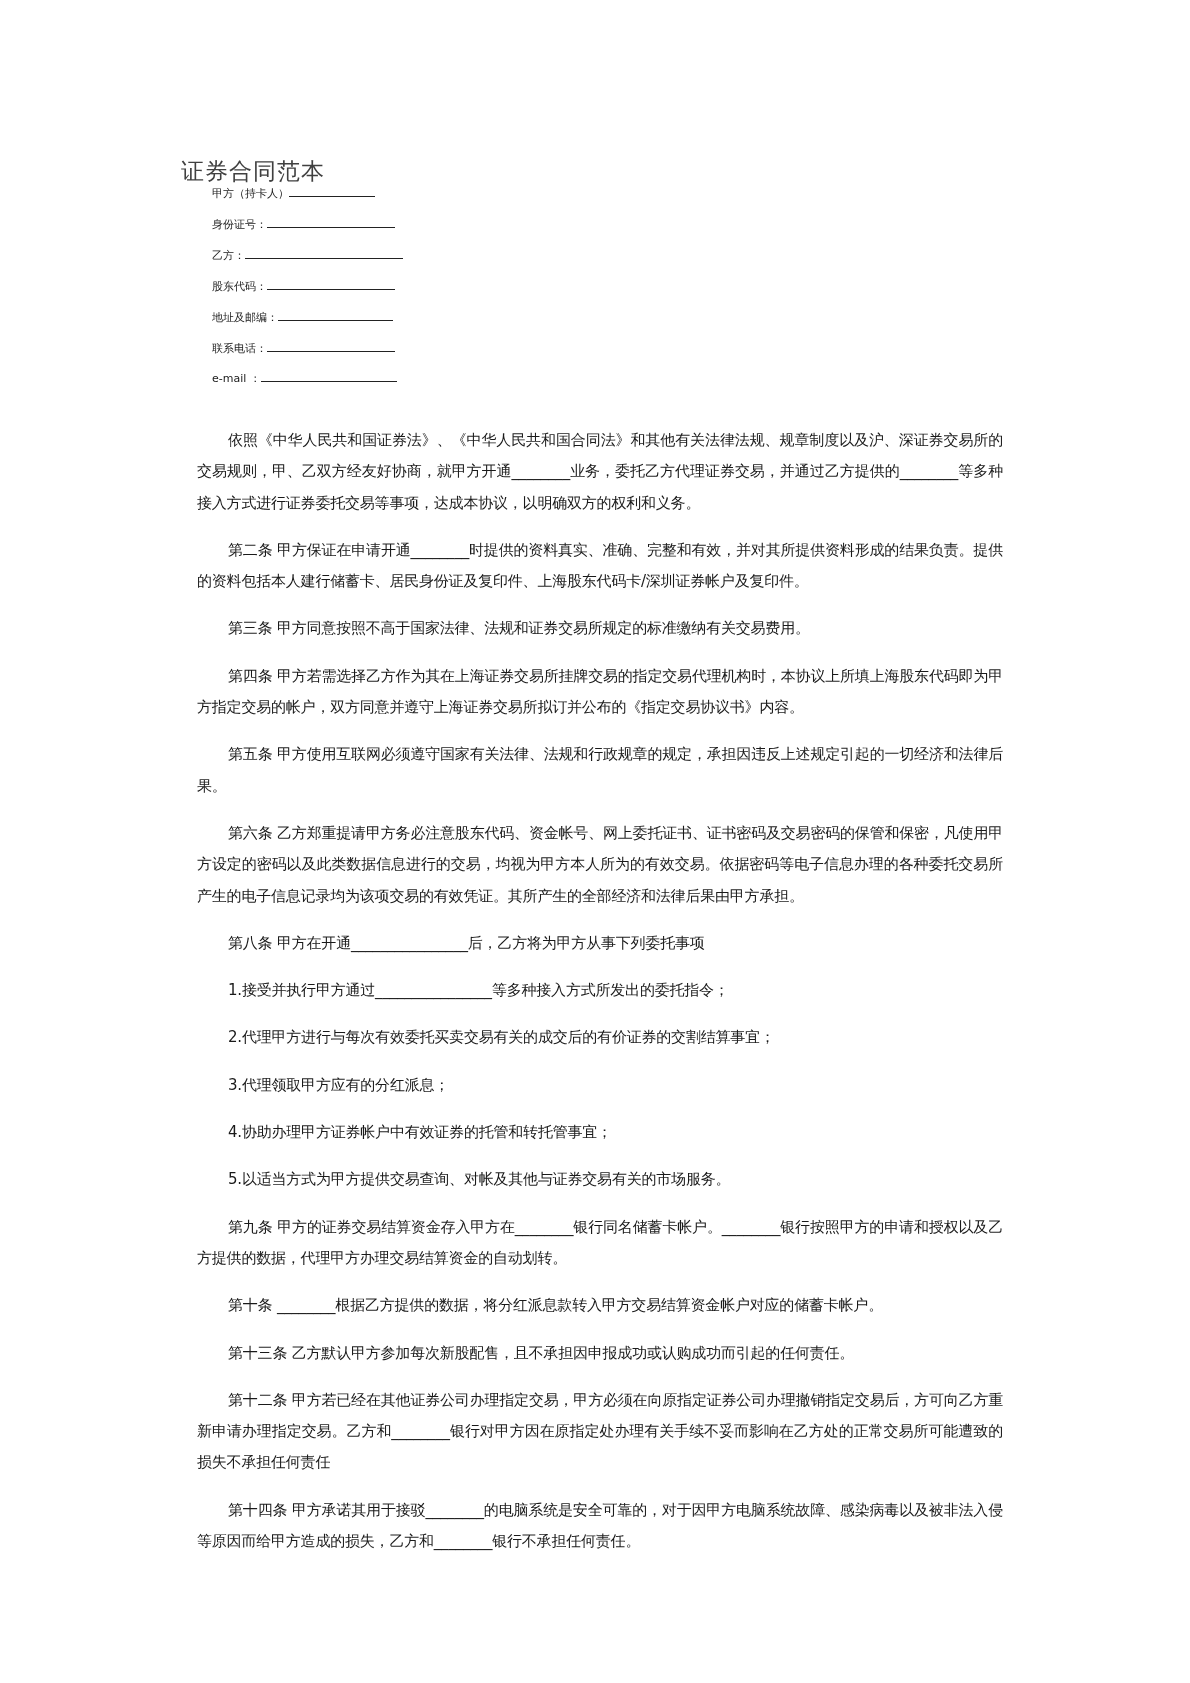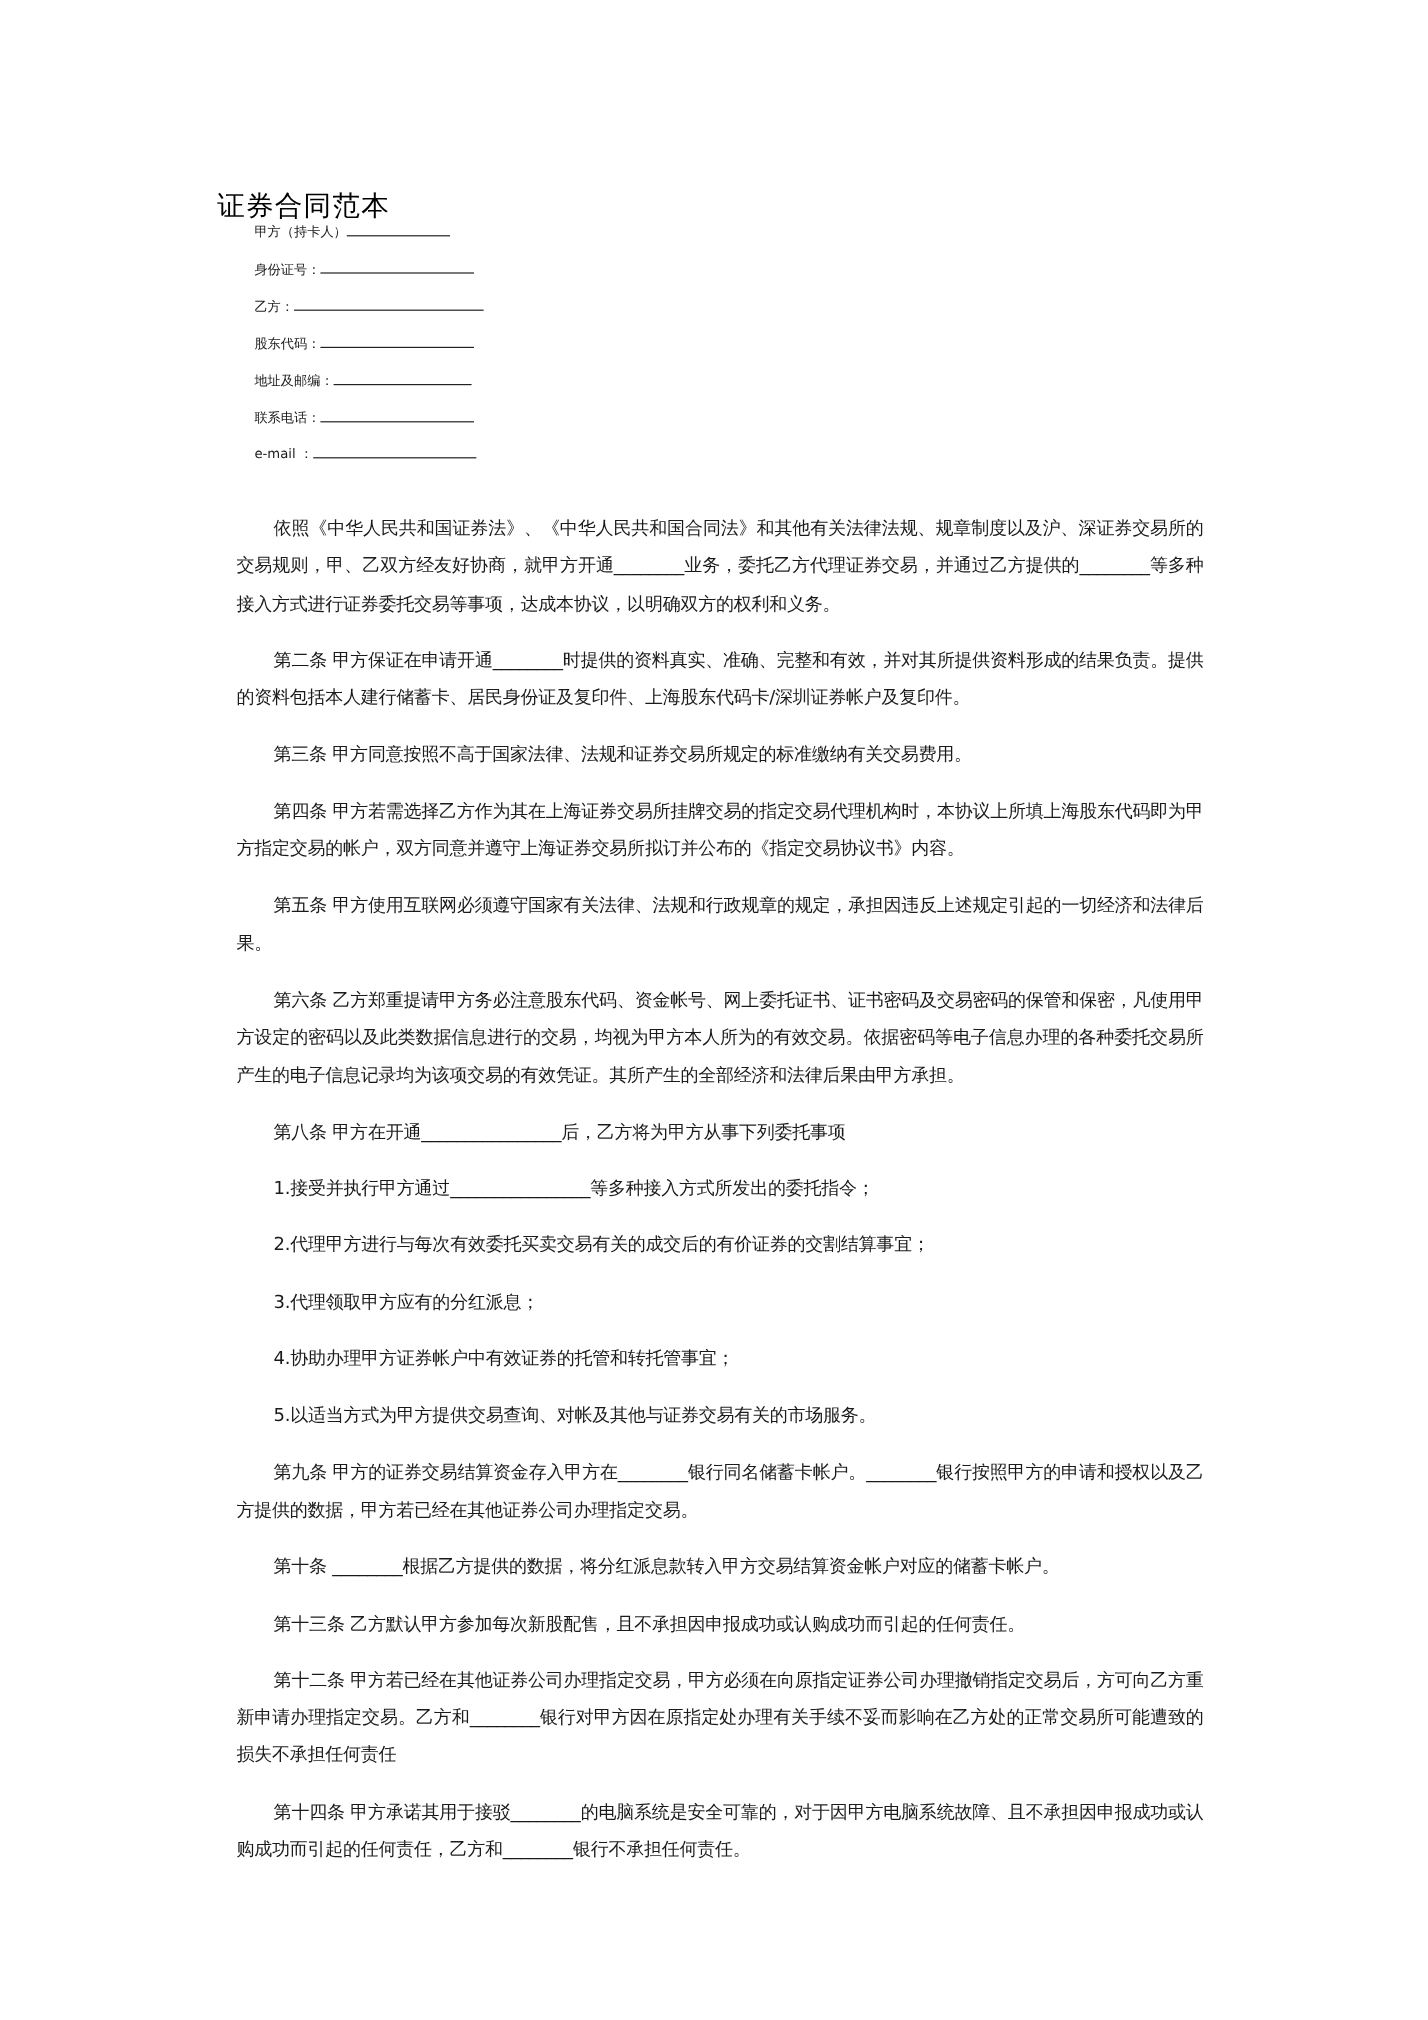--- a/index.html
+++ b/index.html
@@ -1,20 +1,20 @@
 <!DOCTYPE html>
 <html><head>
 <meta charset="utf-8">
 <style>
   html, body { margin: 0; padding: 0; background: #ffffff; }
   body { width: 1190px; height: 1683px; position: relative; overflow: hidden;
          font-family: "DejaVu Sans", sans-serif; color: #1a1a1a; }
   .page { position: absolute; left: 0; top: 0; width: 1190px; height: 1683px; }
   .title { position: absolute; left: 181px; top: 156px; font-family: "DejaVu Serif", serif;
-           font-size: 23px; color: #000000; letter-spacing: 1px; white-space: nowrap; }
+           font-size: 23px; color: #404040; letter-spacing: 1px; white-space: nowrap; }
   .field { position: absolute; left: 212px; font-size: 11px; white-space: nowrap; line-height: 20px; }
   .blank { display: inline-block; border-bottom: 1px solid #222; height: 15px; vertical-align: baseline; }
   .body-text { position: absolute; left: 181px; top: 409px; width: 838px; font-size: 15px; line-height: 31.3px; }
   .para { margin: 16px; text-indent: 31px; text-align: justify; letter-spacing: -0.2px; }
 </style>
 </head>
 <body>
 
 <div class="page">
   <div class="title">证券合同范本</div>
@@ -47,19 +47,19 @@
     <p class="para">第三条 甲方同意按照不高于国家法律、法规和证券交易所规定的标准缴纳有关交易费用。</p>
     <p class="para">第四条 甲方若需选择乙方作为其在上海证券交易所挂牌交易的指定交易代理机构时，本协议上所填上海股东代码即为甲方指定交易的帐户，双方同意并遵守上海证券交易所拟订并公布的《指定交易协议书》内容。</p>
     <p class="para">第五条 甲方使用互联网必须遵守国家有关法律、法规和行政规章的规定，承担因违反上述规定引起的一切经济和法律后果。</p>
     <p class="para">第六条 乙方郑重提请甲方务必注意股东代码、资金帐号、网上委托证书、证书密码及交易密码的保管和保密，凡使用甲方设定的密码以及此类数据信息进行的交易，均视为甲方本人所为的有效交易。依据密码等电子信息办理的各种委托交易所产生的电子信息记录均为该项交易的有效凭证。其所产生的全部经济和法律后果由甲方承担。</p>
     <p class="para">第八条 甲方在开通________________后，乙方将为甲方从事下列委托事项</p>
     <p class="para">1.接受并执行甲方通过________________等多种接入方式所发出的委托指令；</p>
     <p class="para">2.代理甲方进行与每次有效委托买卖交易有关的成交后的有价证券的交割结算事宜；</p>
     <p class="para">3.代理领取甲方应有的分红派息；</p>
     <p class="para">4.协助办理甲方证券帐户中有效证券的托管和转托管事宜；</p>
     <p class="para">5.以适当方式为甲方提供交易查询、对帐及其他与证券交易有关的市场服务。</p>
-    <p class="para">第九条 甲方的证券交易结算资金存入甲方在________银行同名储蓄卡帐户。________银行按照甲方的申请和授权以及乙方提供的数据，甲方若已经在其他证券公司办理指定交易。</p>
+    <p class="para">第九条 甲方的证券交易结算资金存入甲方在________银行同名储蓄卡帐户。________银行按照甲方的申请和授权以及乙方提供的数据，代理甲方办理交易结算资金的自动划转。</p>
     <p class="para">第十条 ________根据乙方提供的数据，将分红派息款转入甲方交易结算资金帐户对应的储蓄卡帐户。</p>
     <p class="para">第十三条 乙方默认甲方参加每次新股配售，且不承担因申报成功或认购成功而引起的任何责任。</p>
     <p class="para">第十二条 甲方若已经在其他证券公司办理指定交易，甲方必须在向原指定证券公司办理撤销指定交易后，方可向乙方重新申请办理指定交易。乙方和________银行对甲方因在原指定处办理有关手续不妥而影响在乙方处的正常交易所可能遭致的损失不承担任何责任</p>
-    <p class="para">第十四条 甲方承诺其用于接驳________的电脑系统是安全可靠的，对于因甲方电脑系统故障、且不承担因申报成功或认购成功而引起的任何责任，乙方和________银行不承担任何责任。</p>
+    <p class="para">第十四条 甲方承诺其用于接驳________的电脑系统是安全可靠的，对于因甲方电脑系统故障、感染病毒以及被非法入侵等原因而给甲方造成的损失，乙方和________银行不承担任何责任。</p>
   </div>
 </div>
 
 </body></html>

